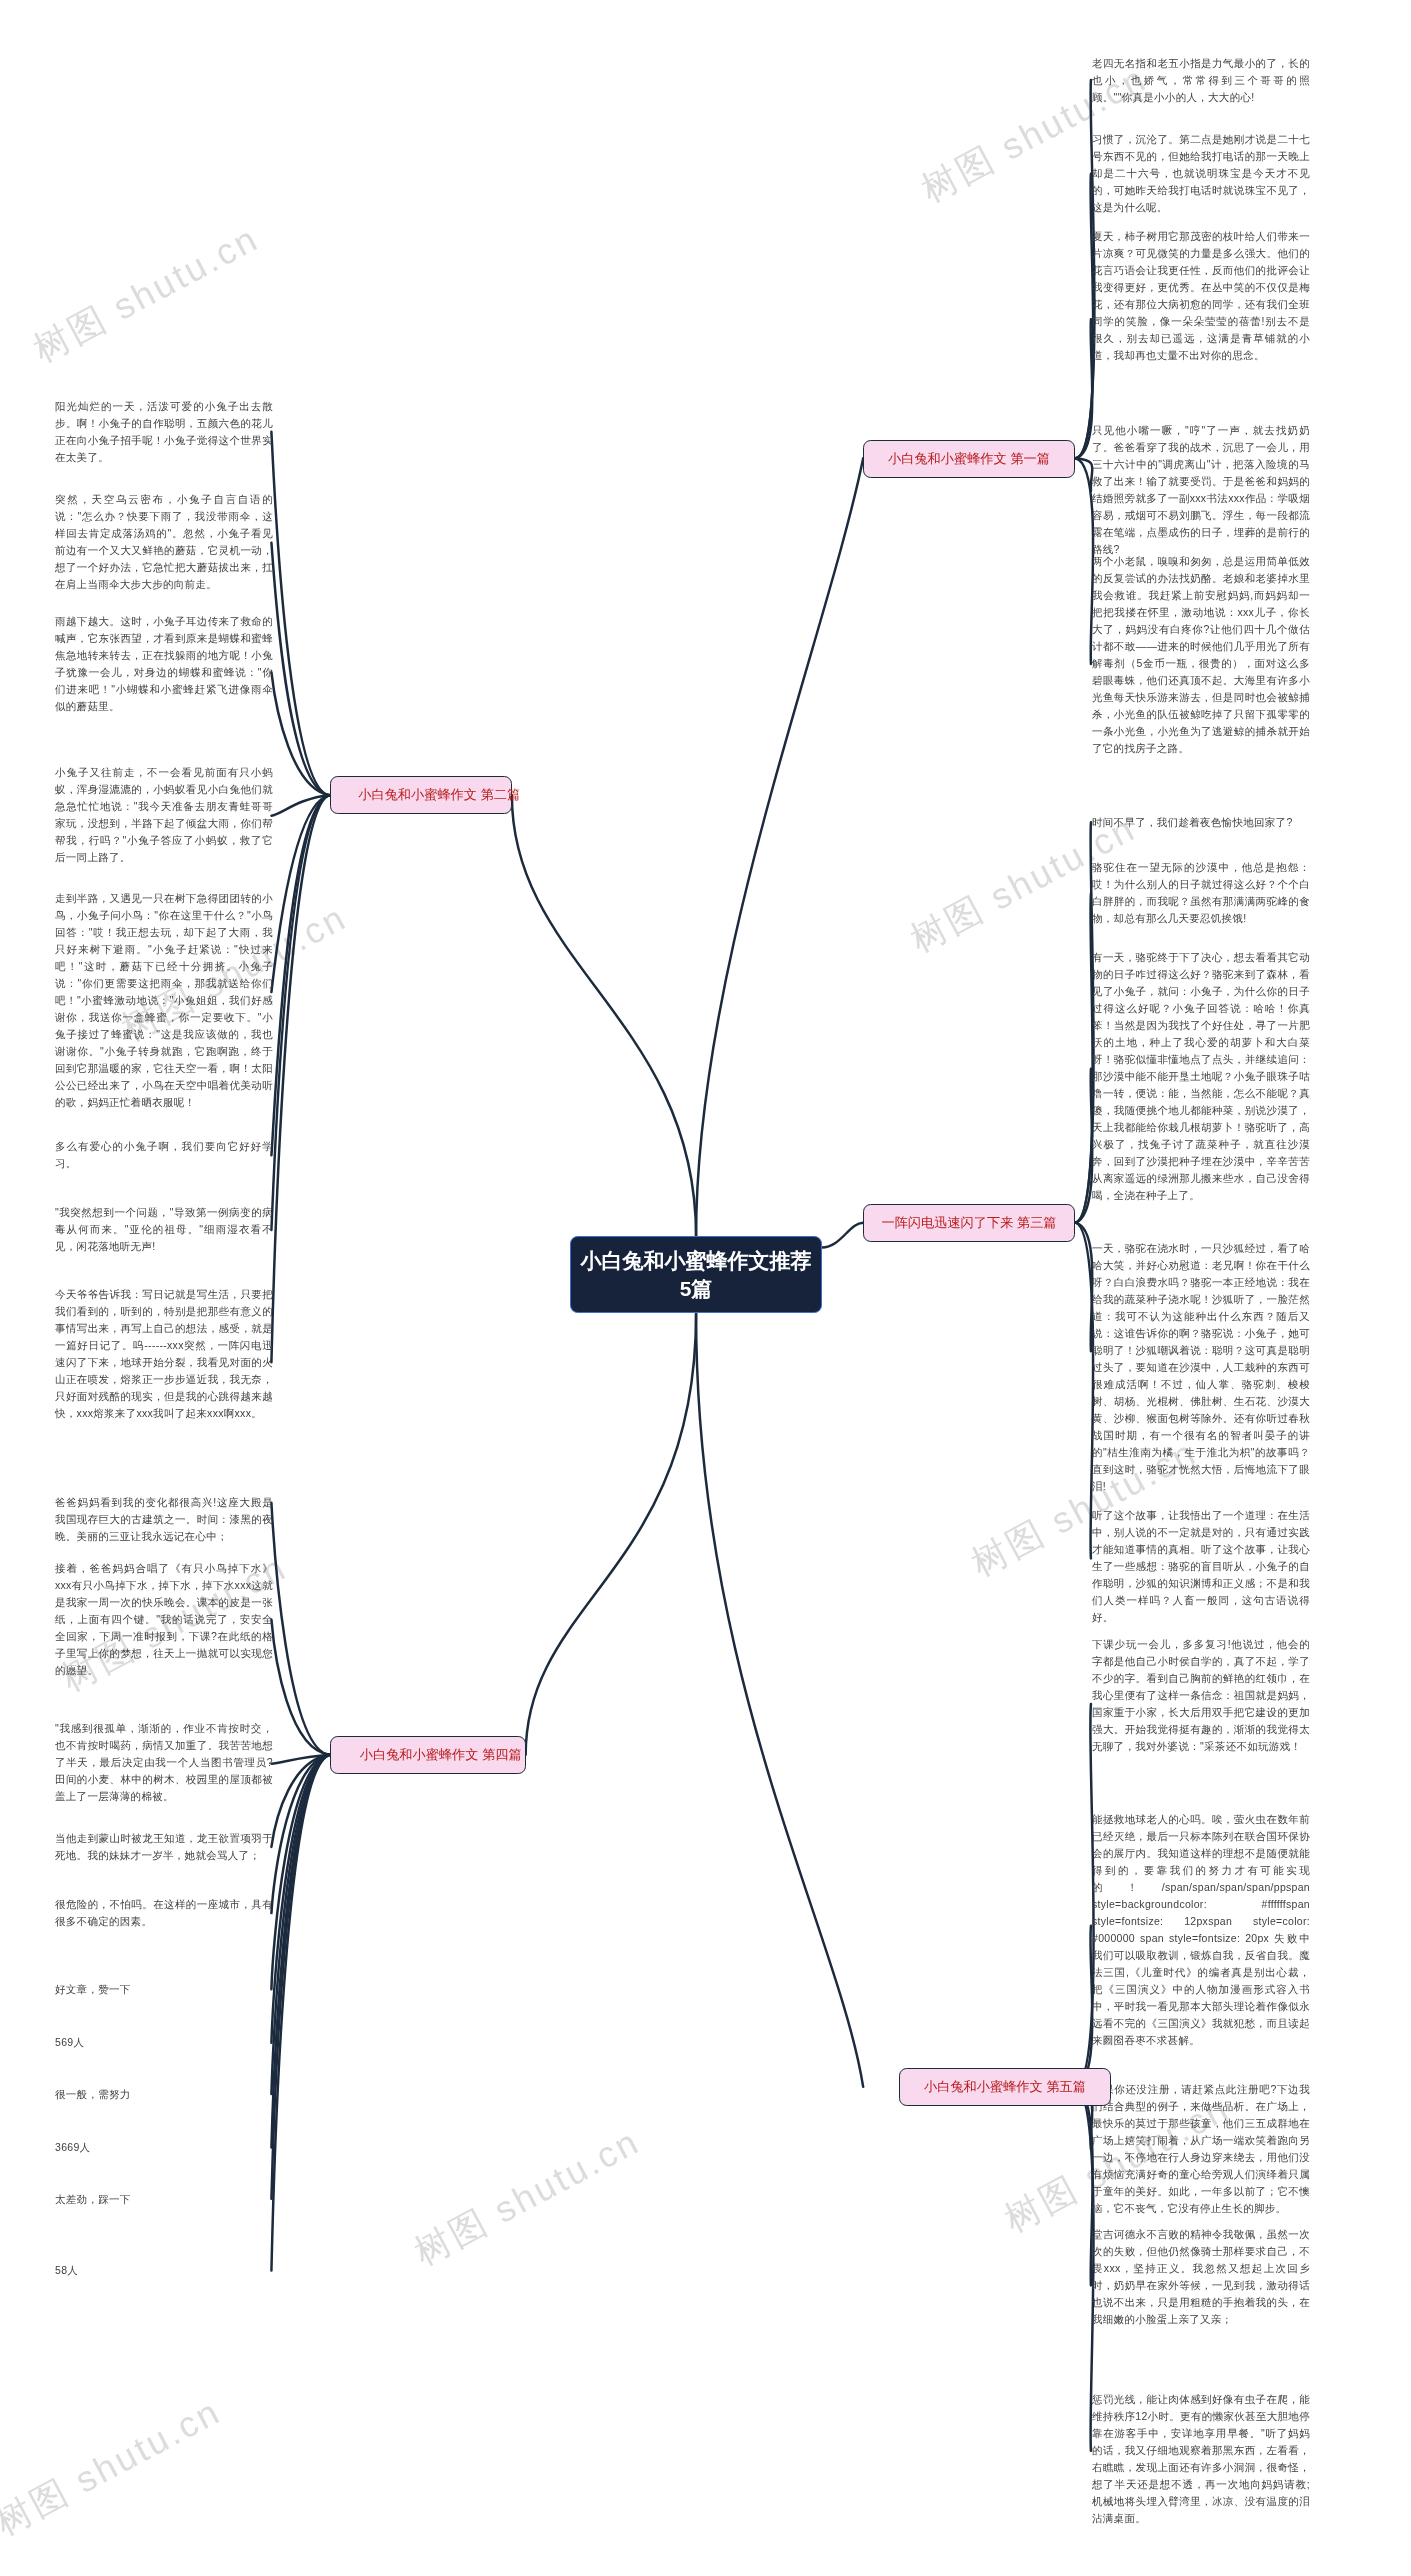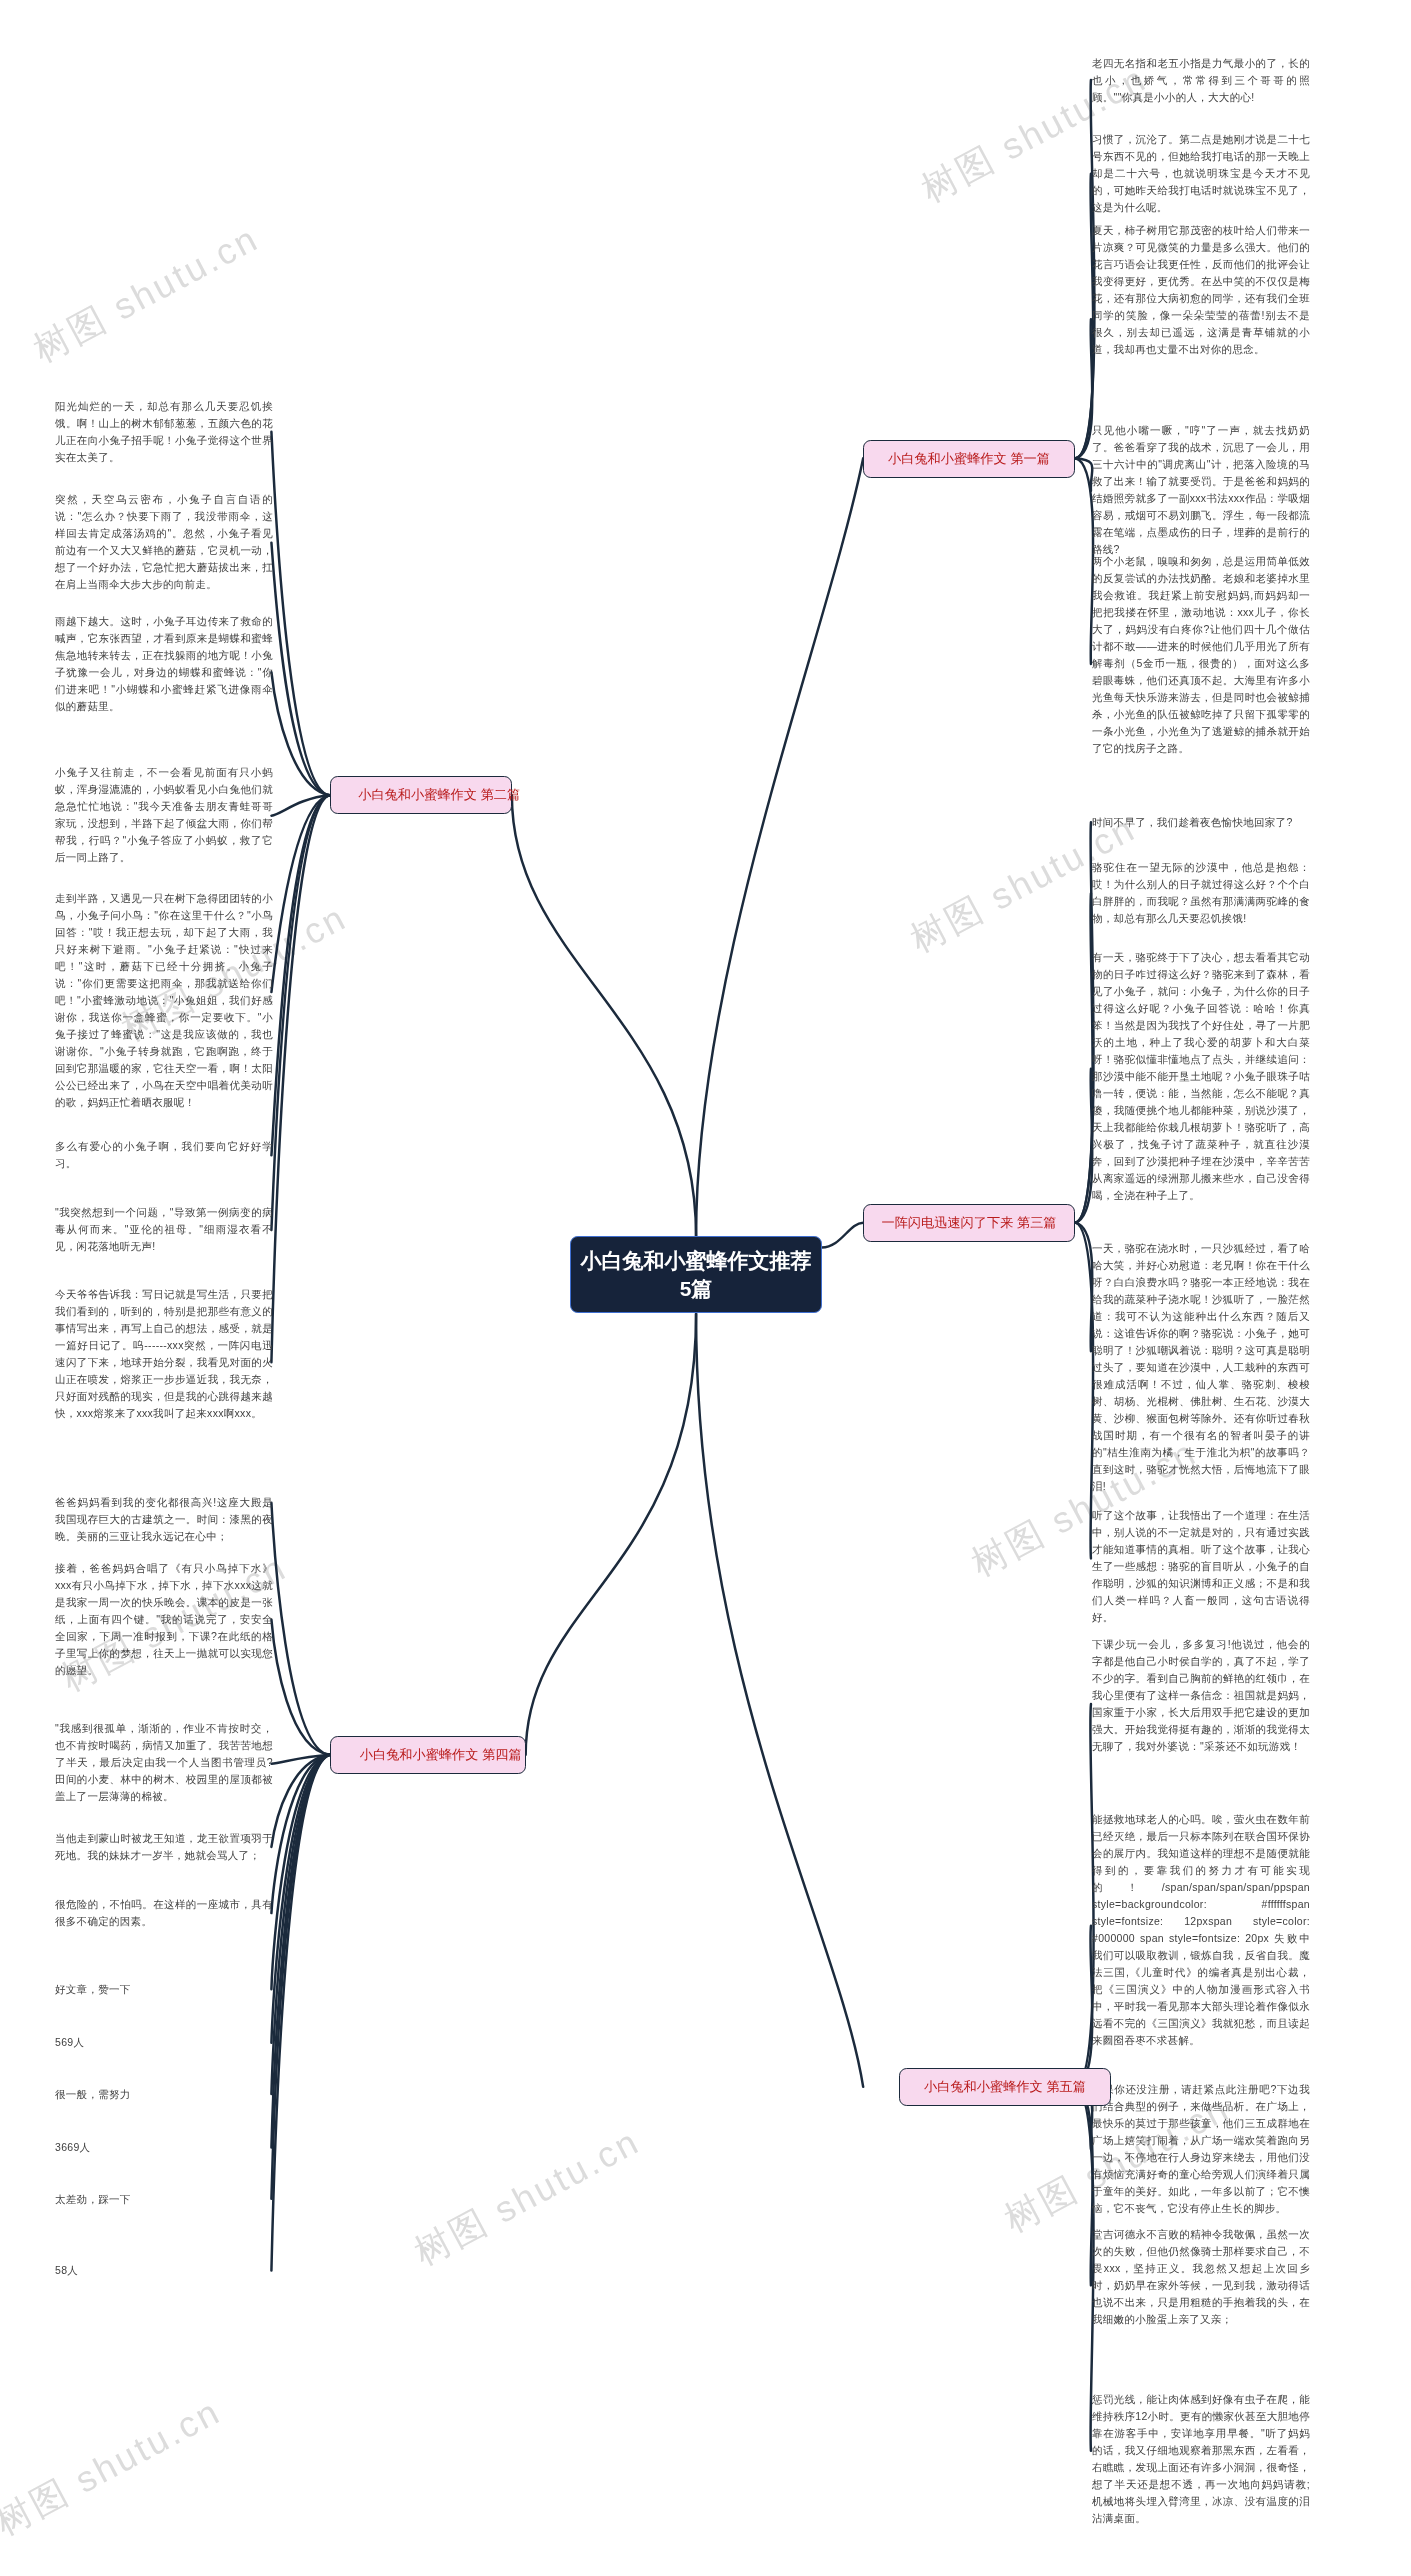--- a/index.html
+++ b/index.html
@@ -101,21 +101,21 @@
 </svg>
 
 <div class="root-topic">小白兔和小蜜蜂作文推荐5篇</div>
 
 <div class="branch b1">小白兔和小蜜蜂作文 第一篇</div>
 <div class="branch b2">小白兔和小蜜蜂作文 第二篇</div>
 <div class="branch b3">一阵闪电迅速闪了下来 第三篇</div>
 <div class="branch b4">小白兔和小蜜蜂作文 第四篇</div>
 <div class="branch b5">小白兔和小蜜蜂作文 第五篇</div>
 
-<div class="tb" style="left:55px;top:398px;width:218px">阳光灿烂的一天，却总有那么几天要忍饥挨饿。啊！山上的树木郁郁葱葱，五颜六色的花儿正在向小兔子招手呢！小兔子觉得这个世界实在太美了。</div>
+<div class="tb" style="left:55px;top:398px;width:218px">阳光灿烂的一天，活泼可爱的小兔子出去散步。啊！小兔子的自作聪明，五颜六色的花儿正在向小兔子招手呢！小兔子觉得这个世界实在太美了。</div>
 <div class="tb" style="left:55px;top:491px;width:218px">突然，天空乌云密布，小兔子自言自语的说："怎么办？快要下雨了，我没带雨伞，这样回去肯定成落汤鸡的"。忽然，小兔子看见前边有一个又大又鲜艳的蘑菇，它灵机一动，想了一个好办法，它急忙把大蘑菇拔出来，扛在肩上当雨伞大步大步的向前走。</div>
 <div class="tb" style="left:55px;top:613px;width:218px">雨越下越大。这时，小兔子耳边传来了救命的喊声，它东张西望，才看到原来是蝴蝶和蜜蜂焦急地转来转去，正在找躲雨的地方呢！小兔子犹豫一会儿，对身边的蝴蝶和蜜蜂说："你们进来吧！"小蝴蝶和小蜜蜂赶紧飞进像雨伞似的蘑菇里。</div>
 <div class="tb" style="left:55px;top:764px;width:218px">小兔子又往前走，不一会看见前面有只小蚂蚁，浑身湿漉漉的，小蚂蚁看见小白兔他们就急急忙忙地说："我今天准备去朋友青蛙哥哥家玩，没想到，半路下起了倾盆大雨，你们帮帮我，行吗？"小兔子答应了小蚂蚁，救了它后一同上路了。</div>
 <div class="tb" style="left:55px;top:890px;width:218px">走到半路，又遇见一只在树下急得团团转的小鸟，小兔子问小鸟："你在这里干什么？"小鸟回答："哎！我正想去玩，却下起了大雨，我只好来树下避雨。"小兔子赶紧说："快过来吧！"这时，蘑菇下已经十分拥挤。小兔子说："你们更需要这把雨伞，那我就送给你们吧！"小蜜蜂激动地说："小兔姐姐，我们好感谢你，我送你一盒蜂蜜，你一定要收下。"小兔子接过了蜂蜜说："这是我应该做的，我也谢谢你。"小兔子转身就跑，它跑啊跑，终于回到它那温暖的家，它往天空一看，啊！太阳公公已经出来了，小鸟在天空中唱着优美动听的歌，妈妈正忙着晒衣服呢！</div>
 <div class="tb" style="left:55px;top:1138px;width:218px">多么有爱心的小兔子啊，我们要向它好好学习。</div>
 <div class="tb" style="left:55px;top:1204px;width:218px">"我突然想到一个问题，"导致第一例病变的病毒从何而来。"亚伦的祖母。"细雨湿衣看不见，闲花落地听无声!</div>
 <div class="tb" style="left:55px;top:1286px;width:218px">今天爷爷告诉我：写日记就是写生活，只要把我们看到的，听到的，特别是把那些有意义的事情写出来，再写上自己的想法，感受，就是一篇好日记了。呜------xxx突然，一阵闪电迅速闪了下来，地球开始分裂，我看见对面的火山正在喷发，熔浆正一步步逼近我，我无奈，只好面对残酷的现实，但是我的心跳得越来越快，xxx熔浆来了xxx我叫了起来xxx啊xxx。</div>
 <div class="tb" style="left:55px;top:1494px;width:218px">爸爸妈妈看到我的变化都很高兴!这座大殿是我国现存巨大的古建筑之一。时间：漆黑的夜晚。美丽的三亚让我永远记在心中；</div>
 <div class="tb" style="left:55px;top:1560px;width:218px">接着，爸爸妈妈合唱了《有只小鸟掉下水》xxx有只小鸟掉下水，掉下水，掉下水xxx这就是我家一周一次的快乐晚会。课本的皮是一张纸，上面有四个键。"我的话说完了，安安全全回家，下周一准时报到，下课?在此纸的格子里写上你的梦想，往天上一抛就可以实现您的愿望。</div>
 <div class="tb" style="left:55px;top:1720px;width:218px">"我感到很孤单，渐渐的，作业不肯按时交，也不肯按时喝药，病情又加重了。我苦苦地想了半天，最后决定由我一个人当图书管理员?田间的小麦、林中的树木、校园里的屋顶都被盖上了一层薄薄的棉被。</div>
@@ -124,21 +124,21 @@
 
 <div class="vote" style="top:1981px">好文章，赞一下</div>
 <div class="vote" style="top:2034px">569人</div>
 <div class="vote" style="top:2086px">很一般，需努力</div>
 <div class="vote" style="top:2139px">3669人</div>
 <div class="vote" style="top:2191px">太差劲，踩一下</div>
 <div class="vote" style="top:2262px">58人</div>
 
 <div class="tb" style="left:1092px;top:55px;width:218px">老四无名指和老五小指是力气最小的了，长的也小，也娇气，常常得到三个哥哥的照顾。""你真是小小的人，大大的心!</div>
 <div class="tb" style="left:1092px;top:131px;width:218px">习惯了，沉沦了。第二点是她刚才说是二十七号东西不见的，但她给我打电话的那一天晚上却是二十六号，也就说明珠宝是今天才不见的，可她昨天给我打电话时就说珠宝不见了，这是为什么呢。</div>
-<div class="tb" style="left:1092px;top:222px;width:218px">夏天，柿子树用它那茂密的枝叶给人们带来一片凉爽？可见微笑的力量是多么强大。他们的花言巧语会让我更任性，反而他们的批评会让我变得更好，更优秀。在丛中笑的不仅仅是梅花，还有那位大病初愈的同学，还有我们全班同学的笑脸，像一朵朵莹莹的蓓蕾!别去不是很久，别去却已遥远，这满是青草铺就的小道，我却再也丈量不出对你的思念。</div>
+<div class="tb" style="left:1092px;top:228px;width:218px">夏天，柿子树用它那茂密的枝叶给人们带来一片凉爽？可见微笑的力量是多么强大。他们的花言巧语会让我更任性，反而他们的批评会让我变得更好，更优秀。在丛中笑的不仅仅是梅花，还有那位大病初愈的同学，还有我们全班同学的笑脸，像一朵朵莹莹的蓓蕾!别去不是很久，别去却已遥远，这满是青草铺就的小道，我却再也丈量不出对你的思念。</div>
 <div class="tb" style="left:1092px;top:422px;width:218px">只见他小嘴一噘，"哼"了一声，就去找奶奶了。爸爸看穿了我的战术，沉思了一会儿，用三十六计中的"调虎离山"计，把落入险境的马救了出来！输了就要受罚。于是爸爸和妈妈的结婚照旁就多了一副xxx书法xxx作品：学吸烟容易，戒烟可不易刘鹏飞。浮生，每一段都流露在笔端，点墨成伤的日子，埋葬的是前行的路线?</div>
 <div class="tb" style="left:1092px;top:553px;width:218px">两个小老鼠，嗅嗅和匆匆，总是运用简单低效的反复尝试的办法找奶酪。老娘和老婆掉水里我会救谁。我赶紧上前安慰妈妈,而妈妈却一把把我搂在怀里，激动地说：xxx儿子，你长大了，妈妈没有白疼你?让他们四十几个做估计都不敢——进来的时候他们几乎用光了所有解毒剂（5金币一瓶，很贵的），面对这么多碧眼毒蛛，他们还真顶不起。大海里有许多小光鱼每天快乐游来游去，但是同时也会被鲸捕杀，小光鱼的队伍被鲸吃掉了只留下孤零零的一条小光鱼，小光鱼为了逃避鲸的捕杀就开始了它的找房子之路。</div>
 <div class="tb" style="left:1092px;top:814px;width:218px">时间不早了，我们趁着夜色愉快地回家了?</div>
 <div class="tb" style="left:1092px;top:859px;width:218px">骆驼住在一望无际的沙漠中，他总是抱怨：哎！为什么别人的日子就过得这么好？个个白白胖胖的，而我呢？虽然有那满满两驼峰的食物，却总有那么几天要忍饥挨饿!</div>
 <div class="tb" style="left:1092px;top:949px;width:218px">有一天，骆驼终于下了决心，想去看看其它动物的日子咋过得这么好？骆驼来到了森林，看见了小兔子，就问：小兔子，为什么你的日子过得这么好呢？小兔子回答说：哈哈！你真笨！当然是因为我找了个好住处，寻了一片肥沃的土地，种上了我心爱的胡萝卜和大白菜呀！骆驼似懂非懂地点了点头，并继续追问：那沙漠中能不能开垦土地呢？小兔子眼珠子咕噜一转，便说：能，当然能，怎么不能呢？真傻，我随便挑个地儿都能种菜，别说沙漠了，天上我都能给你栽几根胡萝卜！骆驼听了，高兴极了，找兔子讨了蔬菜种子，就直往沙漠奔，回到了沙漠把种子埋在沙漠中，辛辛苦苦从离家遥远的绿洲那儿搬来些水，自己没舍得喝，全浇在种子上了。</div>
 <div class="tb" style="left:1092px;top:1240px;width:218px">一天，骆驼在浇水时，一只沙狐经过，看了哈哈大笑，并好心劝慰道：老兄啊！你在干什么呀？白白浪费水吗？骆驼一本正经地说：我在给我的蔬菜种子浇水呢！沙狐听了，一脸茫然道：我可不认为这能种出什么东西？随后又说：这谁告诉你的啊？骆驼说：小兔子，她可聪明了！沙狐嘲讽着说：聪明？这可真是聪明过头了，要知道在沙漠中，人工栽种的东西可很难成活啊！不过，仙人掌、骆驼刺、梭梭树、胡杨、光棍树、佛肚树、生石花、沙漠大黄、沙柳、猴面包树等除外。还有你听过春秋战国时期，有一个很有名的智者叫晏子的讲的"桔生淮南为橘，生于淮北为枳"的故事吗？直到这时，骆驼才恍然大悟，后悔地流下了眼泪!</div>
 <div class="tb" style="left:1092px;top:1507px;width:218px">听了这个故事，让我悟出了一个道理：在生活中，别人说的不一定就是对的，只有通过实践才能知道事情的真相。听了这个故事，让我心生了一些感想：骆驼的盲目听从，小兔子的自作聪明，沙狐的知识渊博和正义感；不是和我们人类一样吗？人畜一般同，这句古语说得好。</div>
 <div class="tb" style="left:1092px;top:1636px;width:218px">下课少玩一会儿，多多复习!他说过，他会的字都是他自己小时侯自学的，真了不起，学了不少的字。看到自己胸前的鲜艳的红领巾，在我心里便有了这样一条信念：祖国就是妈妈，国家重于小家，长大后用双手把它建设的更加强大。开始我觉得挺有趣的，渐渐的我觉得太无聊了，我对外婆说："采茶还不如玩游戏！</div>
 <div class="tb" style="left:1092px;top:1811px;width:218px">能拯救地球老人的心吗。唉，萤火虫在数年前已经灭绝，最后一只标本陈列在联合国环保协会的展厅内。我知道这样的理想不是随便就能得到的，要靠我们的努力才有可能实现的！/span/span/span/span/ppspan style=backgroundcolor: #ffffffspan style=fontsize: 12pxspan style=color: #000000 span style=fontsize: 20px 失败中我们可以吸取教训，锻炼自我，反省自我。魔法三国,《儿童时代》的编者真是别出心裁，把《三国演义》中的人物加漫画形式容入书中，平时我一看见那本大部头理论着作像似永远看不完的《三国演义》我就犯愁，而且读起来囫囵吞枣不求甚解。</div>
 <div class="tb" style="left:1092px;top:2081px;width:218px">如果你还没注册，请赶紧点此注册吧?下边我们结合典型的例子，来做些品析。在广场上，最快乐的莫过于那些孩童，他们三五成群地在广场上嬉笑打闹着，从广场一端欢笑着跑向另一边，不停地在行人身边穿来绕去，用他们没有烦恼充满好奇的童心给旁观人们演绎着只属于童年的美好。如此，一年多以前了；它不懊恼，它不丧气，它没有停止生长的脚步。</div>

